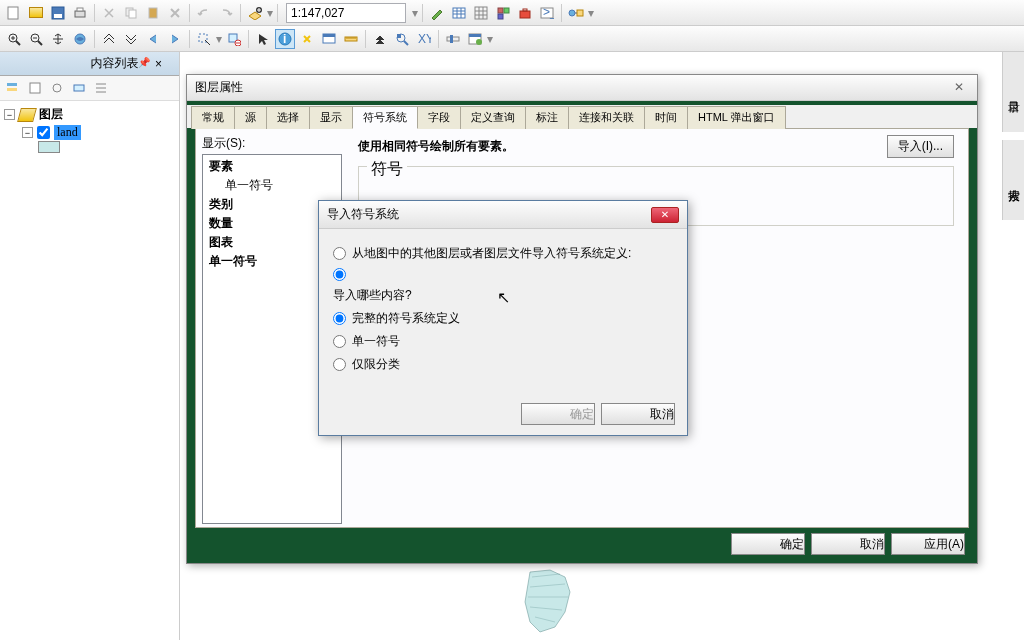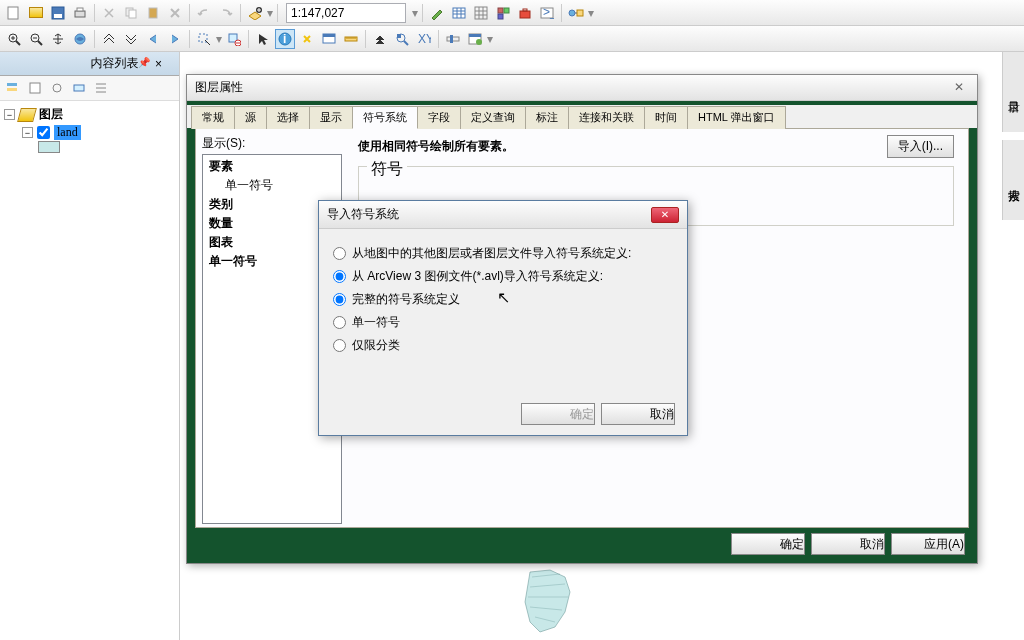--- a/index.html
+++ b/index.html
@@ -436,22 +436,22 @@
     <span>导入符号系统</span>
     <div class="close-x">✕</div>
   </div>
   <div class="import-body">
     <div class="radio-row">
       <input type="radio" name="src" style="">
       <span>从地图中的其他图层或者图层文件导入符号系统定义:</span>
     </div>
     <div class="radio-row">
       <input type="radio" name="src" checked="" style="">
-      <span>从 ArcView 3 图例文件(*.avl)导入符号系统定义:</span>
-    </div>
+    </div>
+    <div style="margin:6px 0">导入哪些内容?</div>
     <div class="radio-row">
       <input type="radio" name="what" checked="" style="">
       <span>完整的符号系统定义</span>
     </div>
     <div class="radio-row">
       <input type="radio" name="what" style="">
       <span>单一符号</span>
     </div>
     <div class="radio-row">
       <input type="radio" name="what" style="">

